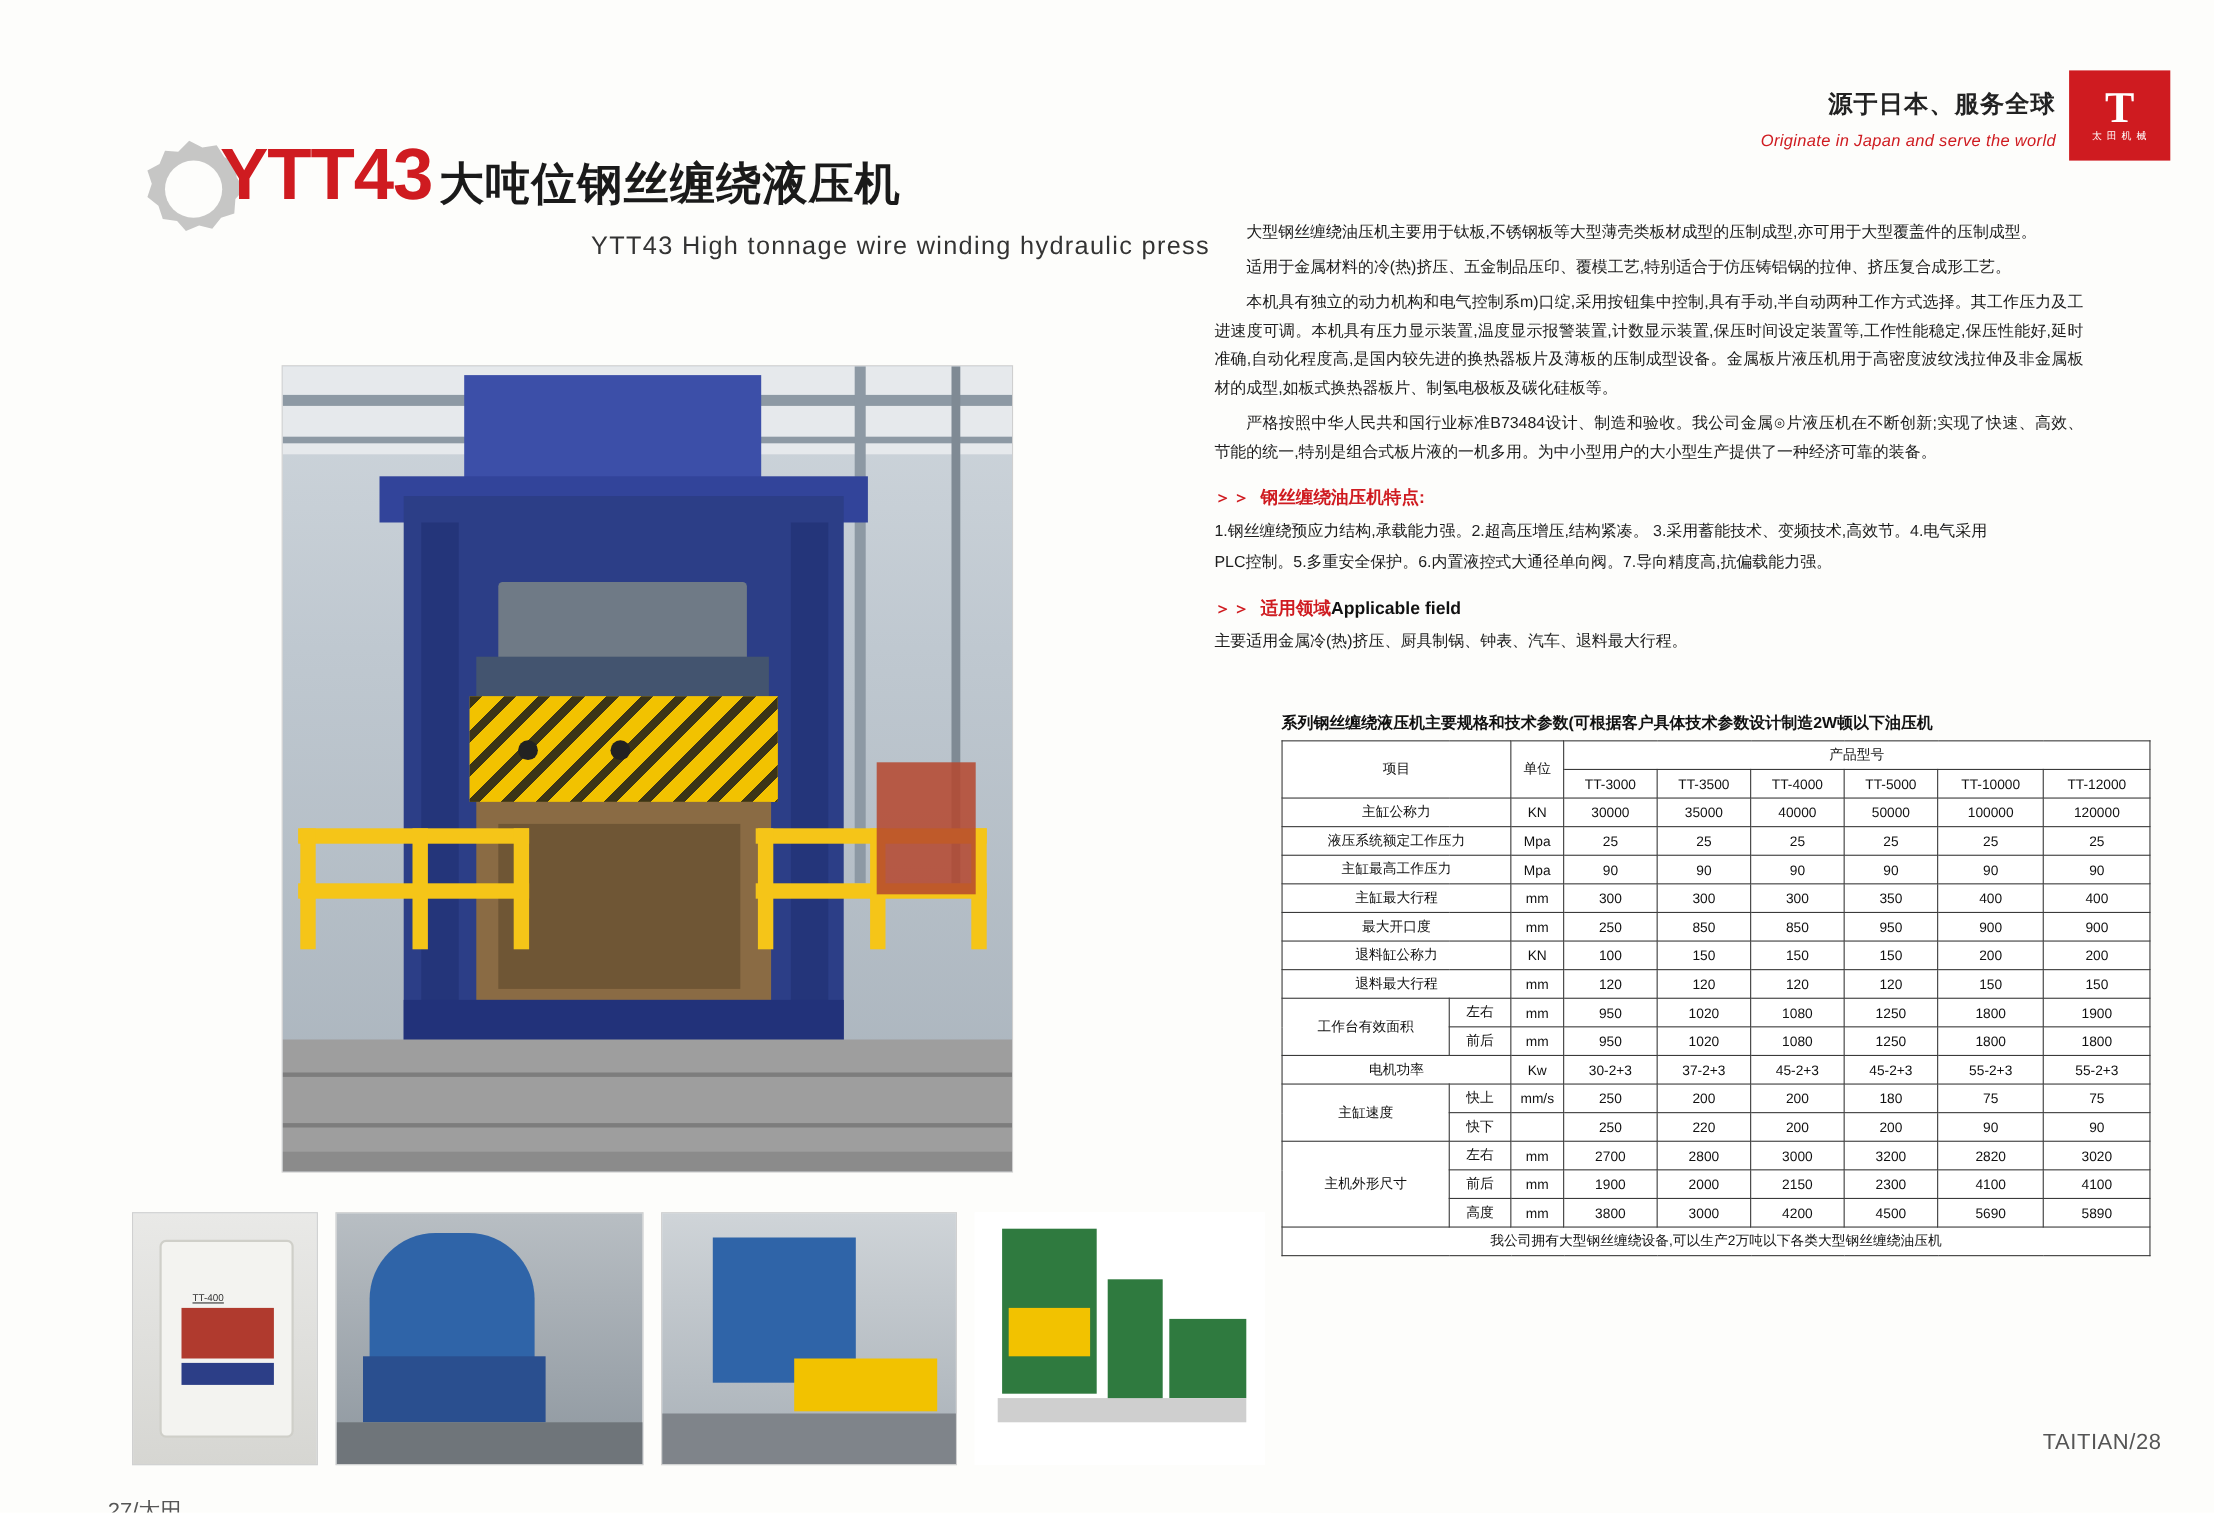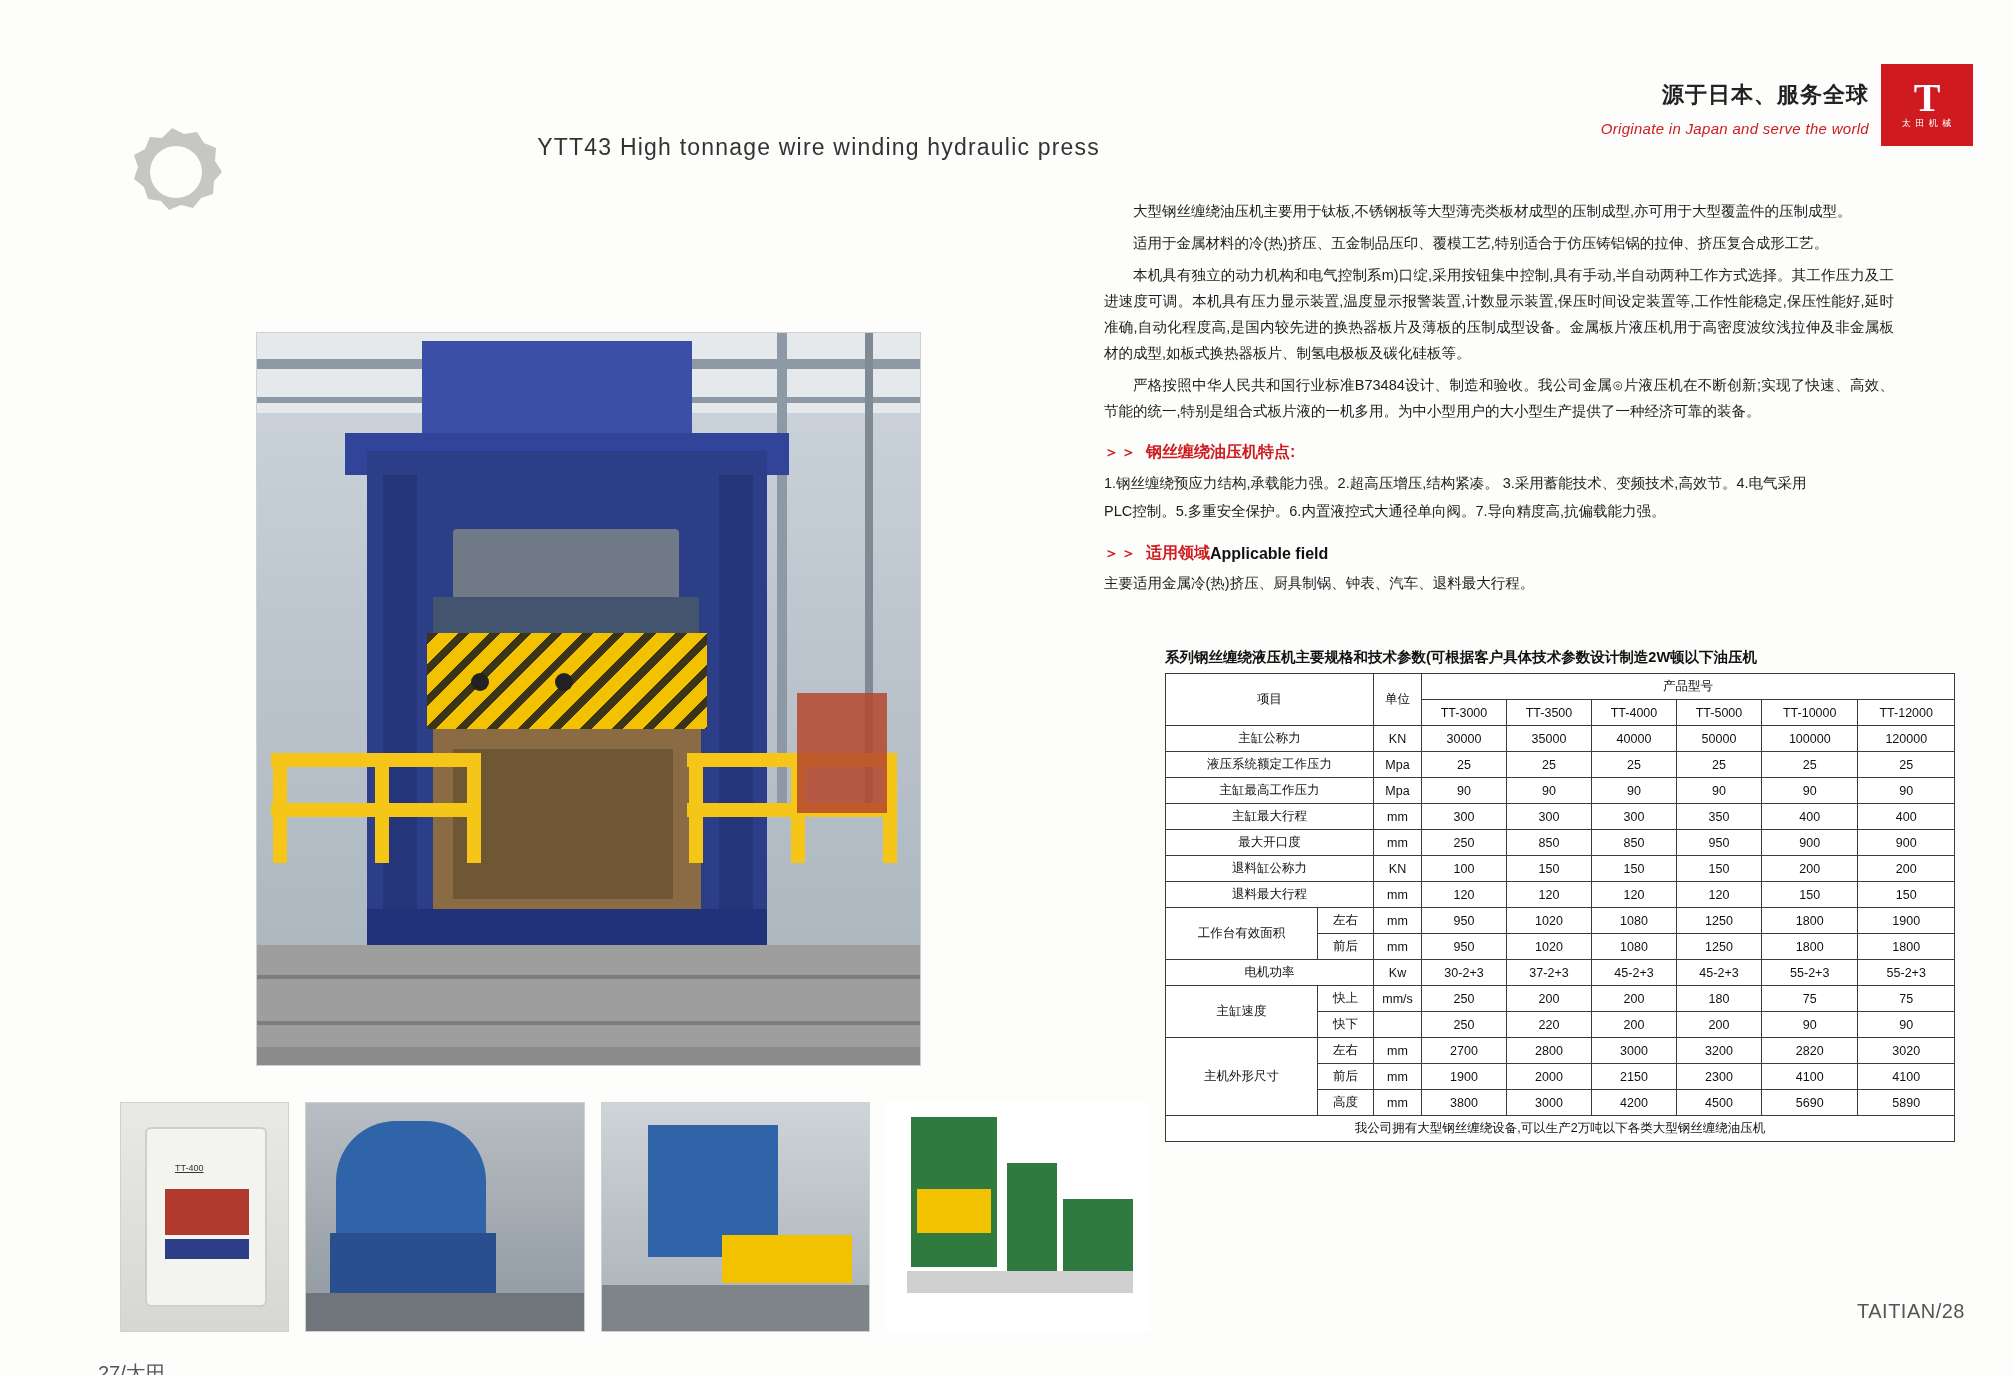--- a/index.html
+++ b/index.html
@@ -116,20 +116,24 @@
   <div class="left-col">
 
     <svg class="gear-mark" viewBox="0 0 120 110">
       <g fill="#9a9a9a">
         <path d="M60 8 L72 14 L85 12 L92 23 L104 28 L103 41 L110 52 L102 61 L101 74 L89 78 L81 88 L69 85 L57 90 L49 81 L36 79 L32 67 L22 59 L26 47 L22 35 L33 29 L38 17 L50 18 Z"></path>
         <circle cx="64" cy="52" r="26" fill="#fdfdfb"></circle>
       </g>
     </svg>
 
     <div class="title-block">
+      <div class="title-main">
+        <span class="ytt43">YTT43</span>
+        <span class="title-cn">大吨位钢丝缠绕液压机</span>
+      </div>
       <div class="title-en">YTT43  High tonnage wire winding hydraulic press</div>
     </div>
 
     <div class="hero">
       <div class="sky"></div>
       <div class="roofline"></div>
       <div class="beam" style="left:0;top:26px;width:665px;height:10px;"></div>
       <div class="beam" style="left:0;top:64px;width:665px;height:6px;"></div>
       <div class="beam" style="left:520px;top:0;width:10px;height:470px;"></div>
       <div class="beam" style="left:608px;top:0;width:8px;height:470px;background:#7f8a94;"></div>
@@ -168,21 +172,21 @@
       <div style="position:absolute;left:0;bottom:0;width:100%;height:18px;background:#8b8b8b;"></div>
       <div style="position:absolute;left:540px;top:360px;width:90px;height:120px;background:#b5472e;opacity:.85;"></div>
     </div>
 
     <div class="thumb-row">
       <div class="thumb">
         <div class="thumb-img t1"></div>
         <div style="position:absolute;left:24px;top:24px;width:122px;height:180px;background:#f3f3f0;border:2px solid #cfcfc9;border-radius:6px;"></div>
         <div style="position:absolute;left:44px;top:86px;width:84px;height:46px;background:#b03a2e;"></div>
         <div style="position:absolute;left:44px;top:136px;width:84px;height:20px;background:#2c3e87;"></div>
-        <div class="cap-small" style="left:54px;top:60px;text-decoration:underline;">TT-400</div>
+        <div class="cap-small" style="left:54px;top:72px;text-decoration:underline;">TT-400</div>
       </div>
       <div class="thumb wide">
         <div class="thumb-img t2"></div>
         <div style="position:absolute;left:30px;top:18px;width:150px;height:120px;background:#2f64a8;border-radius:60px 60px 0 0;"></div>
         <div style="position:absolute;left:24px;top:130px;width:166px;height:60px;background:#2a4f8f;"></div>
         <div style="position:absolute;left:0;top:190px;width:280px;height:40px;background:#6f757a;"></div>
       </div>
       <div class="thumb wide2">
         <div class="thumb-img t3"></div>
         <div style="position:absolute;left:46px;top:22px;width:130px;height:132px;background:#2f64a8;"></div>

